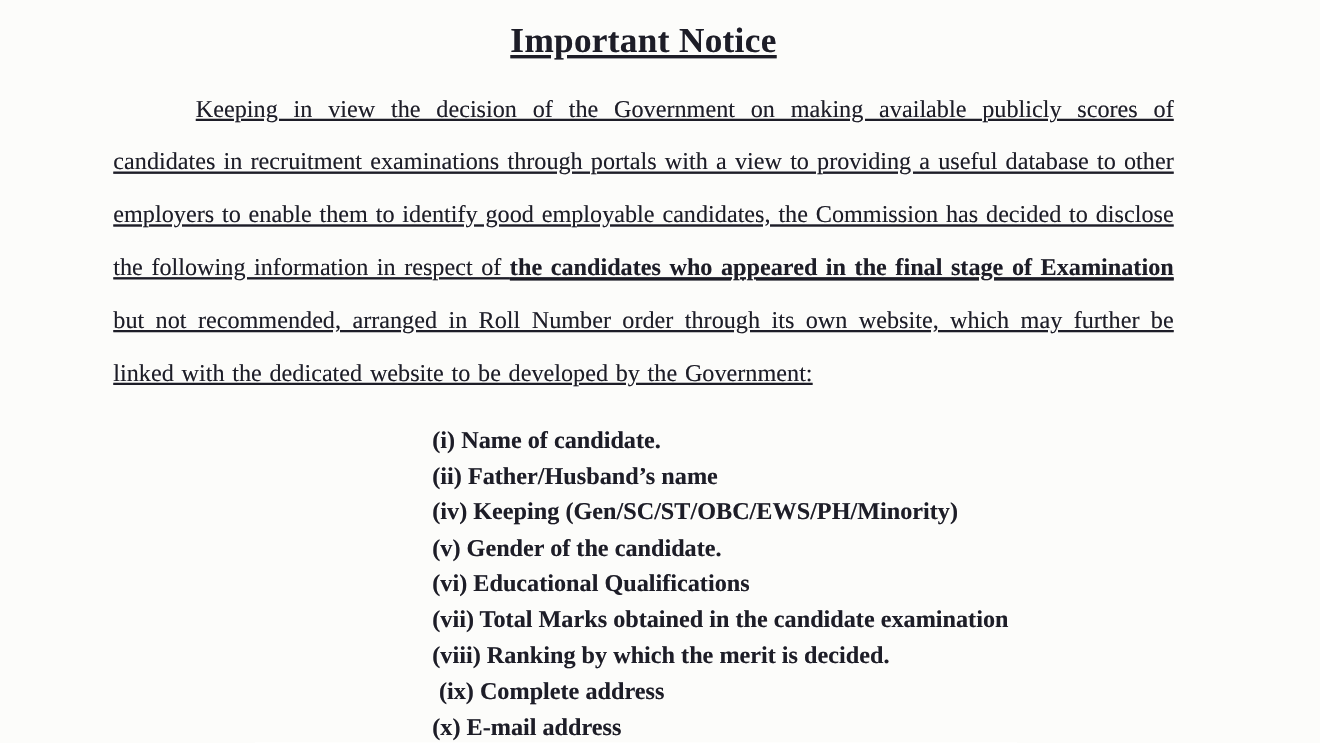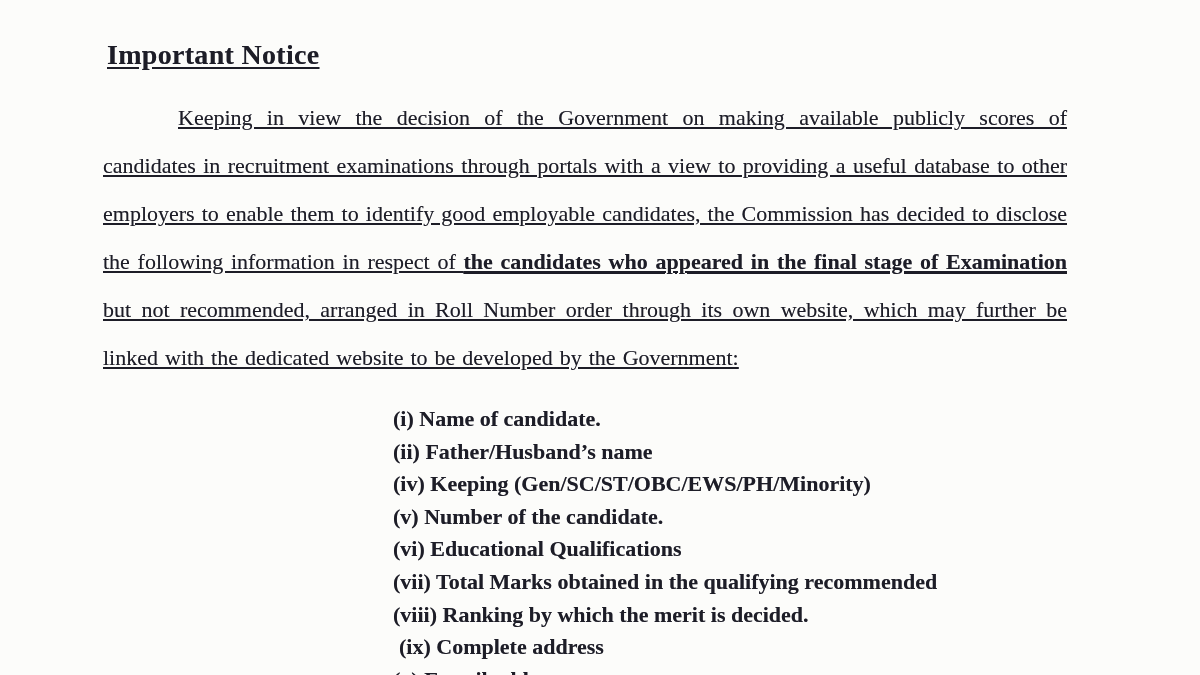--- a/index.html
+++ b/index.html
@@ -11,23 +11,23 @@
     position: relative;
     width: 1200px;
     height: 675px;
     overflow: hidden;
     background: #fcfcfa;
     font-family: "Liberation Serif", "DejaVu Serif", serif;
     color: #1d1d27;
     text-shadow: 0 0 0.6px rgba(29, 29, 45, 0.45);
   }
   .title {
-    margin: 41px 133px 0 103px;
-    text-align: left;
-    font-size: 28px;
+    margin: 22px 133px 0 103px;
+    text-align: center;
+    font-size: 32px;
     line-height: 28px;
     font-weight: bold;
     letter-spacing: 0.3px;
   }
   .title .title-text {
     text-decoration: underline;
     text-underline-offset: 3px;
     padding: 0 4px;
   }
   .body-para {
@@ -63,21 +63,21 @@
 <div class="page">
 
   <h1 class="title"><span class="title-text">Important Notice</span></h1>
 
   <p class="body-para"><span>Keeping in view the decision of the Government on making available publicly scores of candidates in recruitment examinations through portals with a view to providing a useful database to other employers to enable them to identify good employable candidates, the Commission has decided to disclose the following information in respect of </span><span class="bold-underline">the candidates who appeared in the final stage of Examination</span><span> but not recommended, arranged in Roll Number order through its own website, which may further be linked with the dedicated website to be developed by the Government:</span></p>
 
   <div class="list">
     <div class="list-item">(i) Name of candidate.</div>
     <div class="list-item">(ii) Father/Husband’s name</div>
     <div class="list-item">(iv) Keeping (Gen/SC/ST/OBC/EWS/PH/Minority)</div>
-    <div class="list-item">(v) Number of the candidate.</div>
+    <div class="list-item">(v) Gender of the candidate.</div>
     <div class="list-item">(vi) Educational Qualifications</div>
-    <div class="list-item">(vii) Total Marks obtained in the qualifying recommended</div>
+    <div class="list-item">(vii) Total Marks obtained in the candidate examination</div>
     <div class="list-item">(viii) Ranking by which the merit is decided.</div>
     <div class="list-item shift">(ix) Complete address</div>
     <div class="list-item">(x) E-mail address</div>
   </div>
 
 </div>
 
 </body></html>

